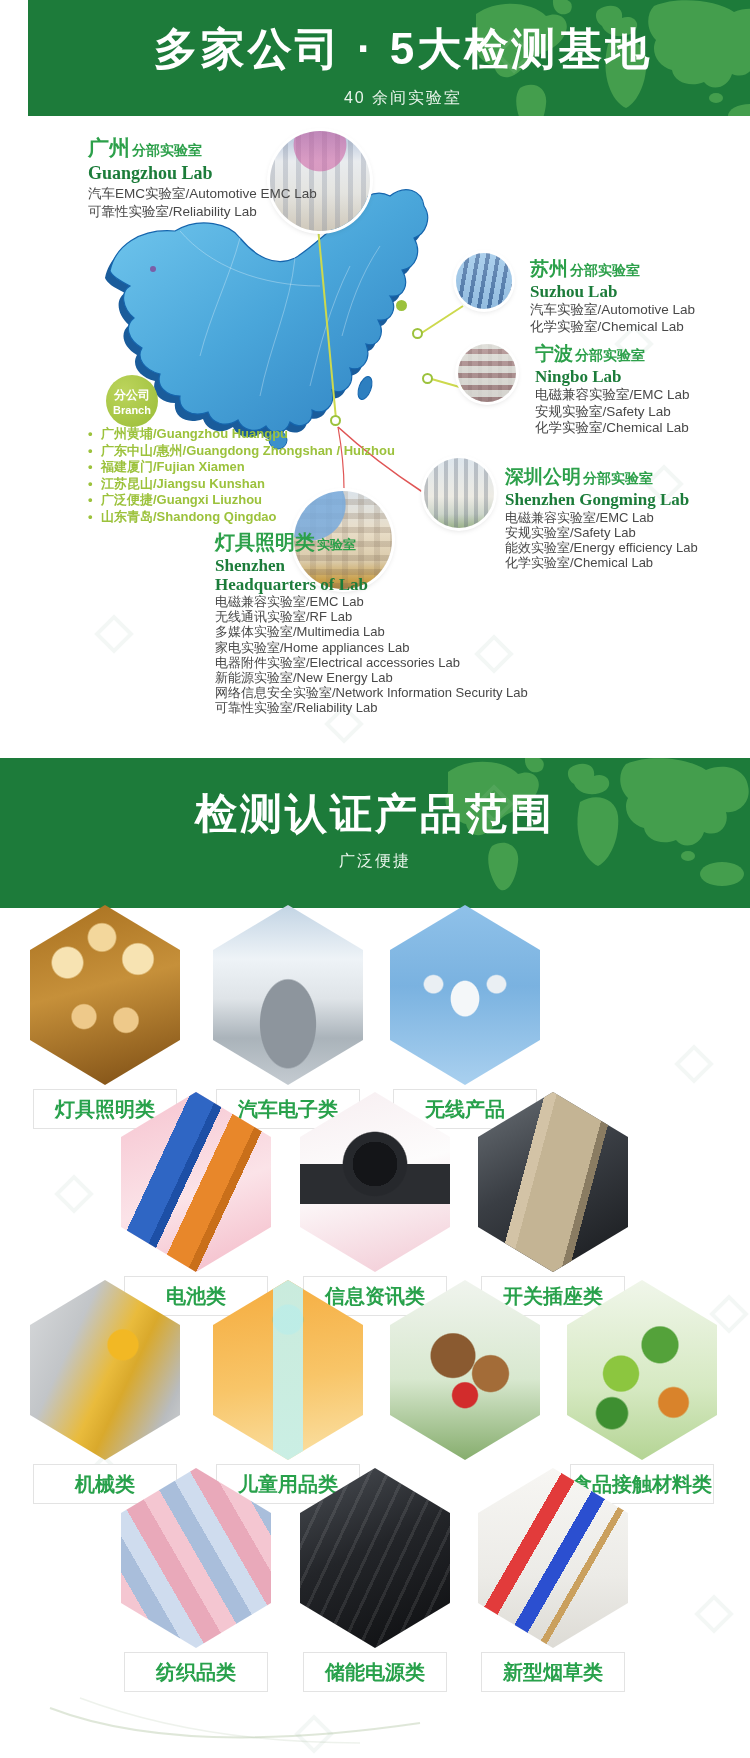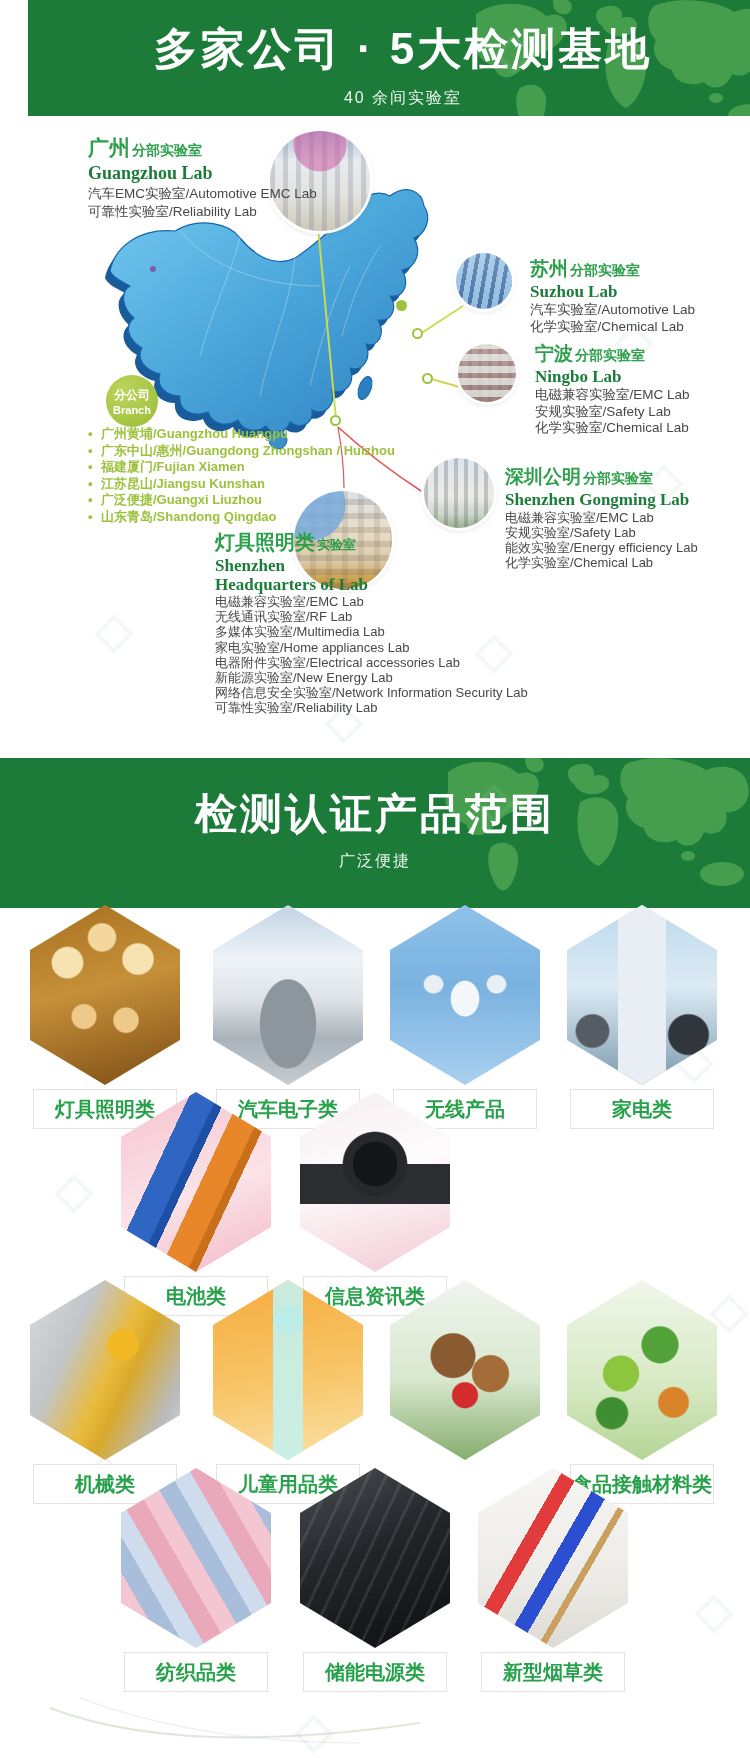--- a/index.html
+++ b/index.html
@@ -309,32 +309,32 @@
     <div class="plabel">灯具照明类</div>
   </div>
   <div class="cell" style="left:213px;top:905px">
     <div class="hex p1"></div>
     <div class="plabel">汽车电子类</div>
   </div>
   <div class="cell" style="left:390px;top:905px">
     <div class="hex p2"></div>
     <div class="plabel">无线产品</div>
   </div>
-  <div class="cell" style="left:567px;top:905px">
-    <div class="hex p3"></div>
-    <div class="plabel">家电类</div>
-  </div>
 
   <div class="cell" style="left:121px;top:1092px">
     <div class="hex p4"></div>
     <div class="plabel">电池类</div>
   </div>
   <div class="cell" style="left:300px;top:1092px">
     <div class="hex p5"></div>
     <div class="plabel">信息资讯类</div>
+  </div>
+  <div class="cell" style="left:478px;top:1092px">
+    <div class="hex p6"></div>
+    <div class="plabel">开关插座类</div>
   </div>
 
   <div class="cell" style="left:30px;top:1280px">
     <div class="hex p7"></div>
     <div class="plabel">机械类</div>
   </div>
   <div class="cell" style="left:213px;top:1280px">
     <div class="hex p8"></div>
     <div class="plabel">儿童用品类</div>
   </div>

